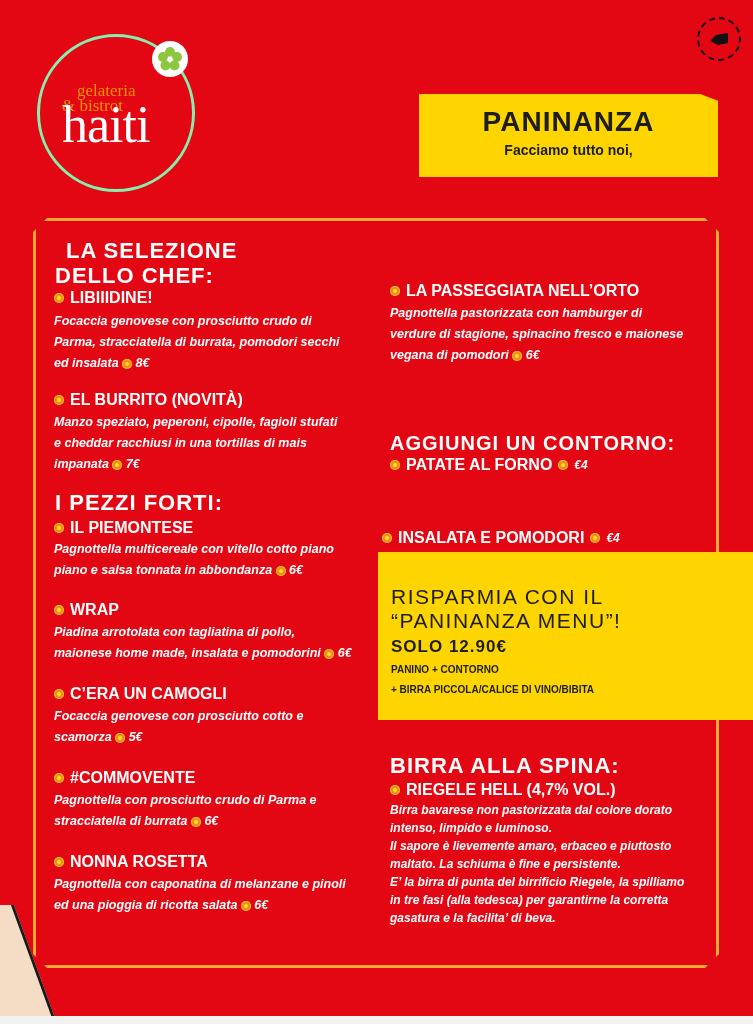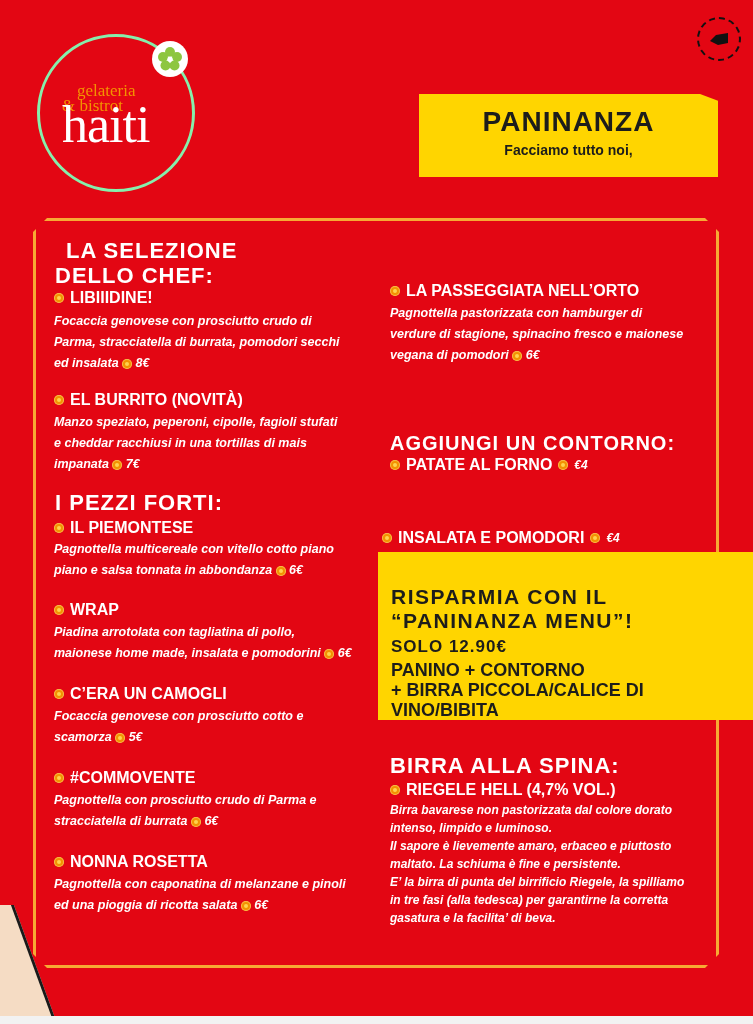--- a/index.html
+++ b/index.html
@@ -64,23 +64,23 @@
     display: inline-block; width: 10px; height: 10px; border-radius: 50%;
     background: #f39200; box-shadow: 0 0 0 1px #f7b84a inset; vertical-align: middle;
     position: relative;
   }
   .flower::after { content: ""; position: absolute; left: 3px; top: 3px; width: 4px; height: 4px; border-radius: 50%; background: #ffd24d; }
   .price { font-weight: 700; font-style: italic; }
   .promo-box {
     position: absolute; left: 378px; top: 552px; width: 375px; height: 168px;
     background: #ffd500; color: #1d1d1b;
   }
-  .promo-title { position: absolute; left: 13px; top: 33px; font-weight: 700; font-size: 21px; line-height: 24px; letter-spacing: 1.5px; }
+  .promo-title { position: absolute; left: 13px; top: 33px; font-weight: 400; font-size: 21px; line-height: 24px; letter-spacing: 1.5px; }
   .promo-price { position: absolute; left: 13px; top: 85px; font-weight: 900; font-size: 17px; letter-spacing: 1px; }
-  .promo-detail { position: absolute; left: 13px; top: 108px; font-weight: 700; font-size: 18px; line-height: 20px; }
+  .promo-detail { position: absolute; left: 13px; top: 108px; font-weight: 700; font-size: 10px; line-height: 20px; }
 </style>
 </head>
 <body>
 
 <div class="cone-edge"></div>
 <div class="bottom-strip"></div>
 
 <div class="logo">
   <div class="logo-flower-badge">
     <svg width="26" height="26" viewBox="0 0 26 26">

